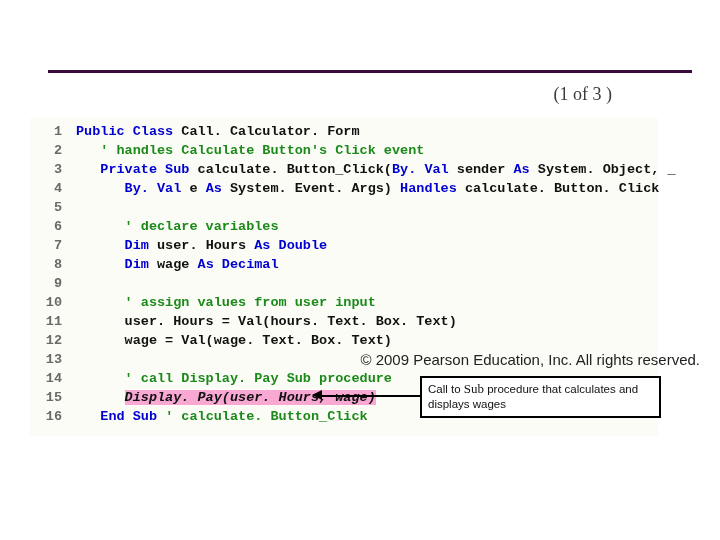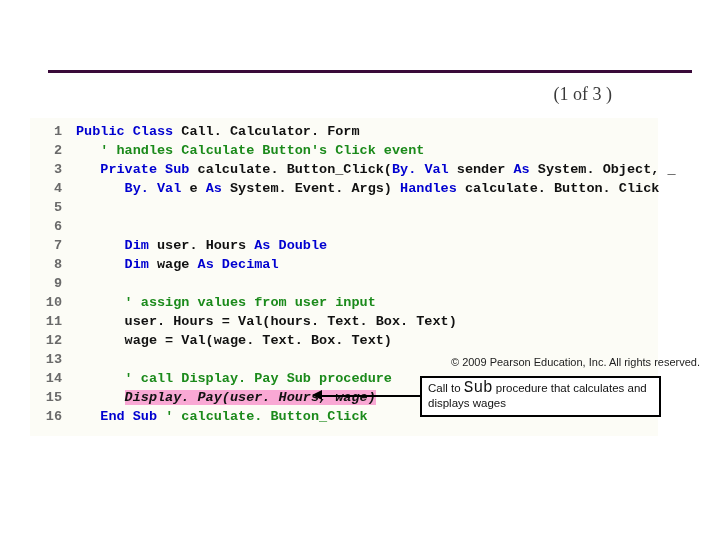--- a/index.html
+++ b/index.html
@@ -71,22 +71,22 @@
     border: 2px solid #000;
     background: #fff;
     padding: 3px 6px 4px 6px;
     font-family: Arial, Helvetica, sans-serif;
     font-size: 11.5px;
     line-height: 15px;
     color: #111;
     z-index: 5;
   }
   .callout code {
-    font-family: Liberation Mono, monospace;
-    font-size: 16px;
+    font-family: Liberation Serif, serif;
+    font-size: 13px;
     margin-top: 12px;
   }
   .arrow-line {
     position: absolute;
     top: 395px;
     left: 320px;
     width: 100px;
     height: 2px;
     background: #000;
     z-index: 4;
@@ -100,40 +100,40 @@
     border-top: 5px solid transparent;
     border-bottom: 5px solid transparent;
     border-right: 10px solid #000;
     z-index: 4;
   }
   .footer {
     position: absolute;
     right: 20px;
     bottom: 14px;
     font-family: Arial, Helvetica, sans-serif;
-    font-size: 11px;
+    font-size: 15px;
     color: #222;
   }
 </style>
 </head>
 <body>
 
 <div class="slide">
 
   <div class="rule"></div>
 
   <div class="pager">(1 of 3 )</div>
 
   <div class="code-block" id="code-block">
       <div class="code-line"><span class="ln">1</span><span><span class="kw">Public Class</span><span class="id"> Call. Calculator. Form</span></span></div>
       <div class="code-line"><span class="ln">2</span><span><span>   </span><span class="cm">' handles Calculate Button's Click event</span></span></div>
       <div class="code-line"><span class="ln">3</span><span><span>   </span><span class="kw">Private Sub</span><span class="id"> calculate. Button_Click(</span><span class="kw">By. Val</span><span class="id"> sender </span><span class="kw">As</span><span class="id"> System. Object, _</span></span></div>
       <div class="code-line"><span class="ln">4</span><span><span>      </span><span class="kw">By. Val</span><span class="id"> e </span><span class="kw">As</span><span class="id"> System. Event. Args) </span><span class="kw">Handles</span><span class="id"> calculate. Button. Click</span></span></div>
       <div class="code-line"><span class="ln">5</span><span></span></div>
-      <div class="code-line"><span class="ln">6</span></div>
+      <div class="code-line"><span class="ln">6</span><span><span>      </span><span class="cm">' declare variables</span></span></div>
       <div class="code-line"><span class="ln">7</span><span><span>      </span><span class="kw">Dim</span><span class="id"> user. Hours </span><span class="kw">As Double</span></span></div>
       <div class="code-line"><span class="ln">8</span><span><span>      </span><span class="kw">Dim</span><span class="id"> wage </span><span class="kw">As Decimal</span></span></div>
       <div class="code-line"><span class="ln">9</span><span></span></div>
       <div class="code-line"><span class="ln">10</span><span><span>      </span><span class="cm">' assign values from user input</span></span></div>
       <div class="code-line"><span class="ln">11</span><span><span>      </span><span class="id">user. Hours = Val(hours. Text. Box. Text)</span></span></div>
       <div class="code-line"><span class="ln">12</span><span><span>      </span><span class="id">wage = Val(wage. Text. Box. Text)</span></span></div>
       <div class="code-line"><span class="ln">13</span><span></span></div>
       <div class="code-line"><span class="ln">14</span><span><span>      </span><span class="cm">' call Display. Pay Sub procedure</span></span></div>
       <div class="code-line"><span class="ln">15</span><span><span>      </span><span class="hl"><span class="id">Display. Pay(user. Hours, wage)</span></span></span></div>
       <div class="code-line"><span class="ln">16</span><span><span>   </span><span class="kw">End Sub</span><span class="id"> </span><span class="cm">' calculate. Button_Click</span></span></div>

